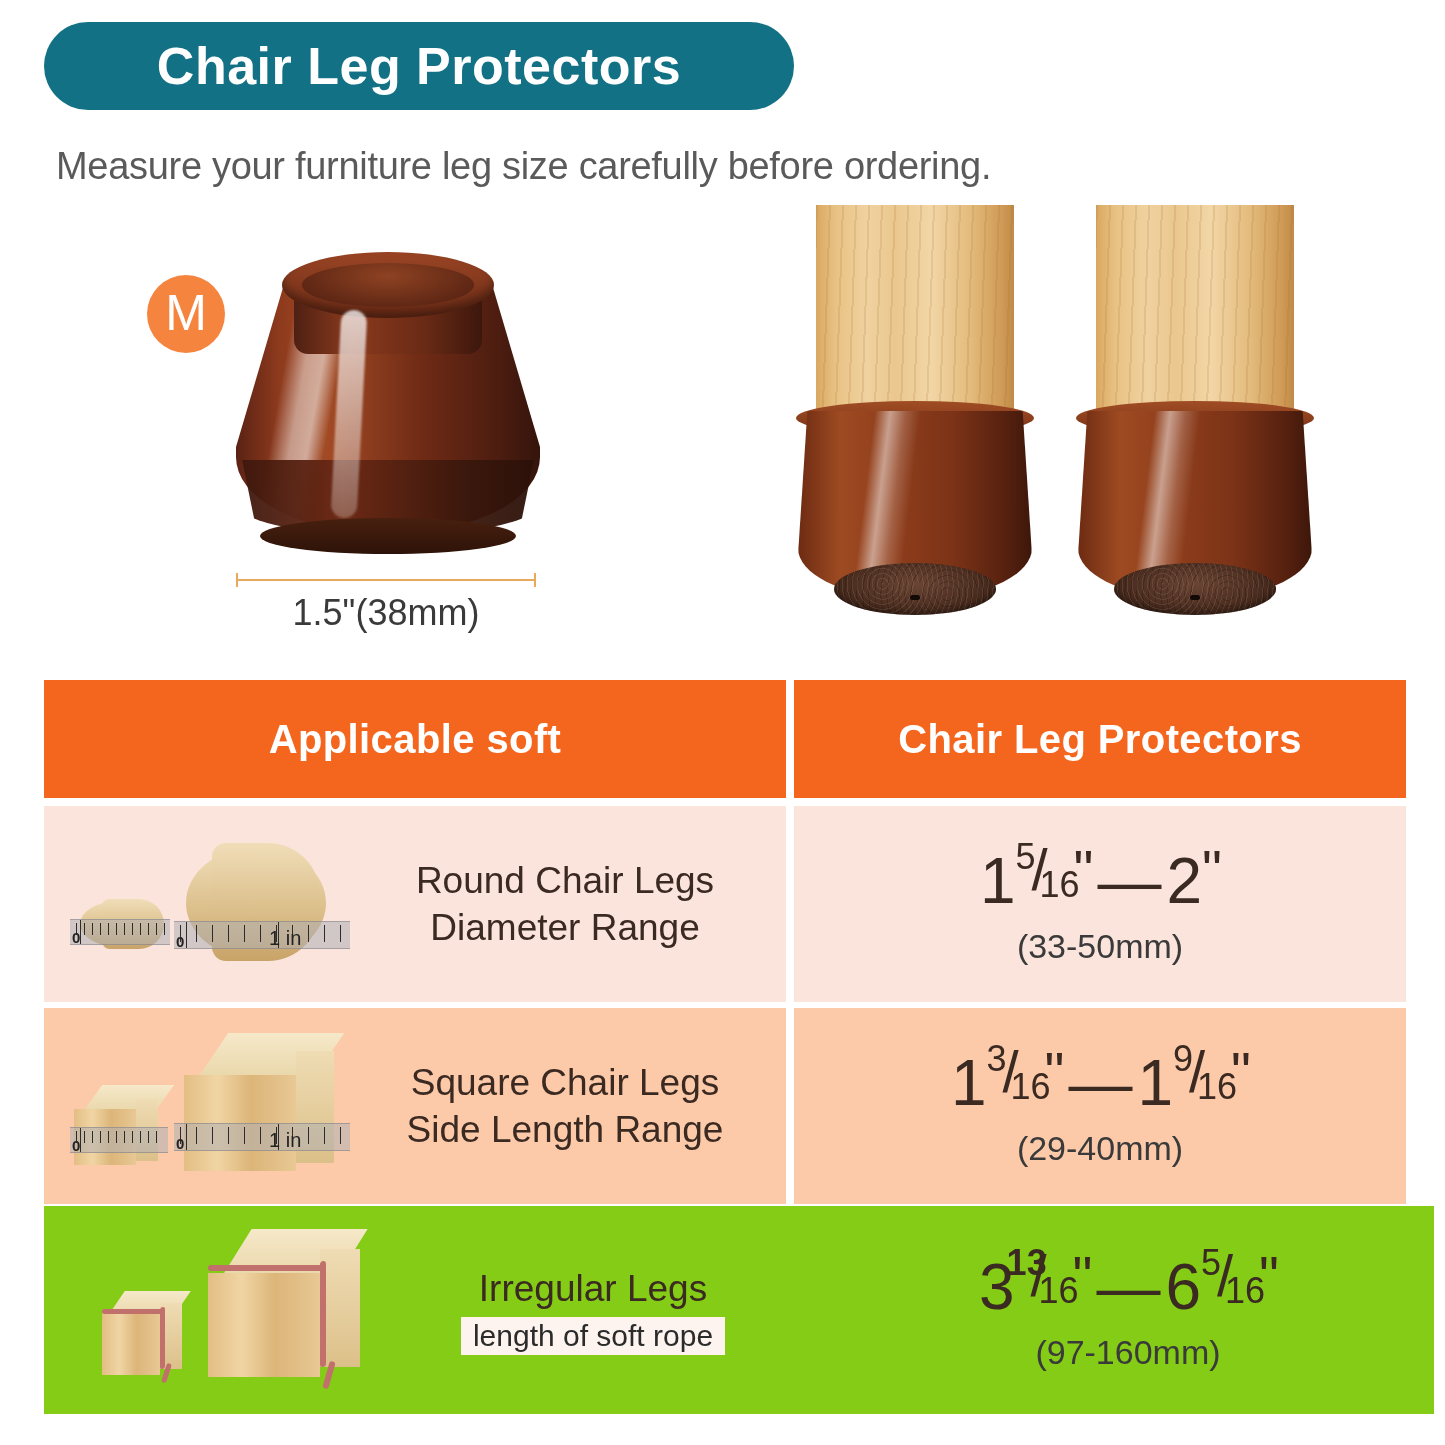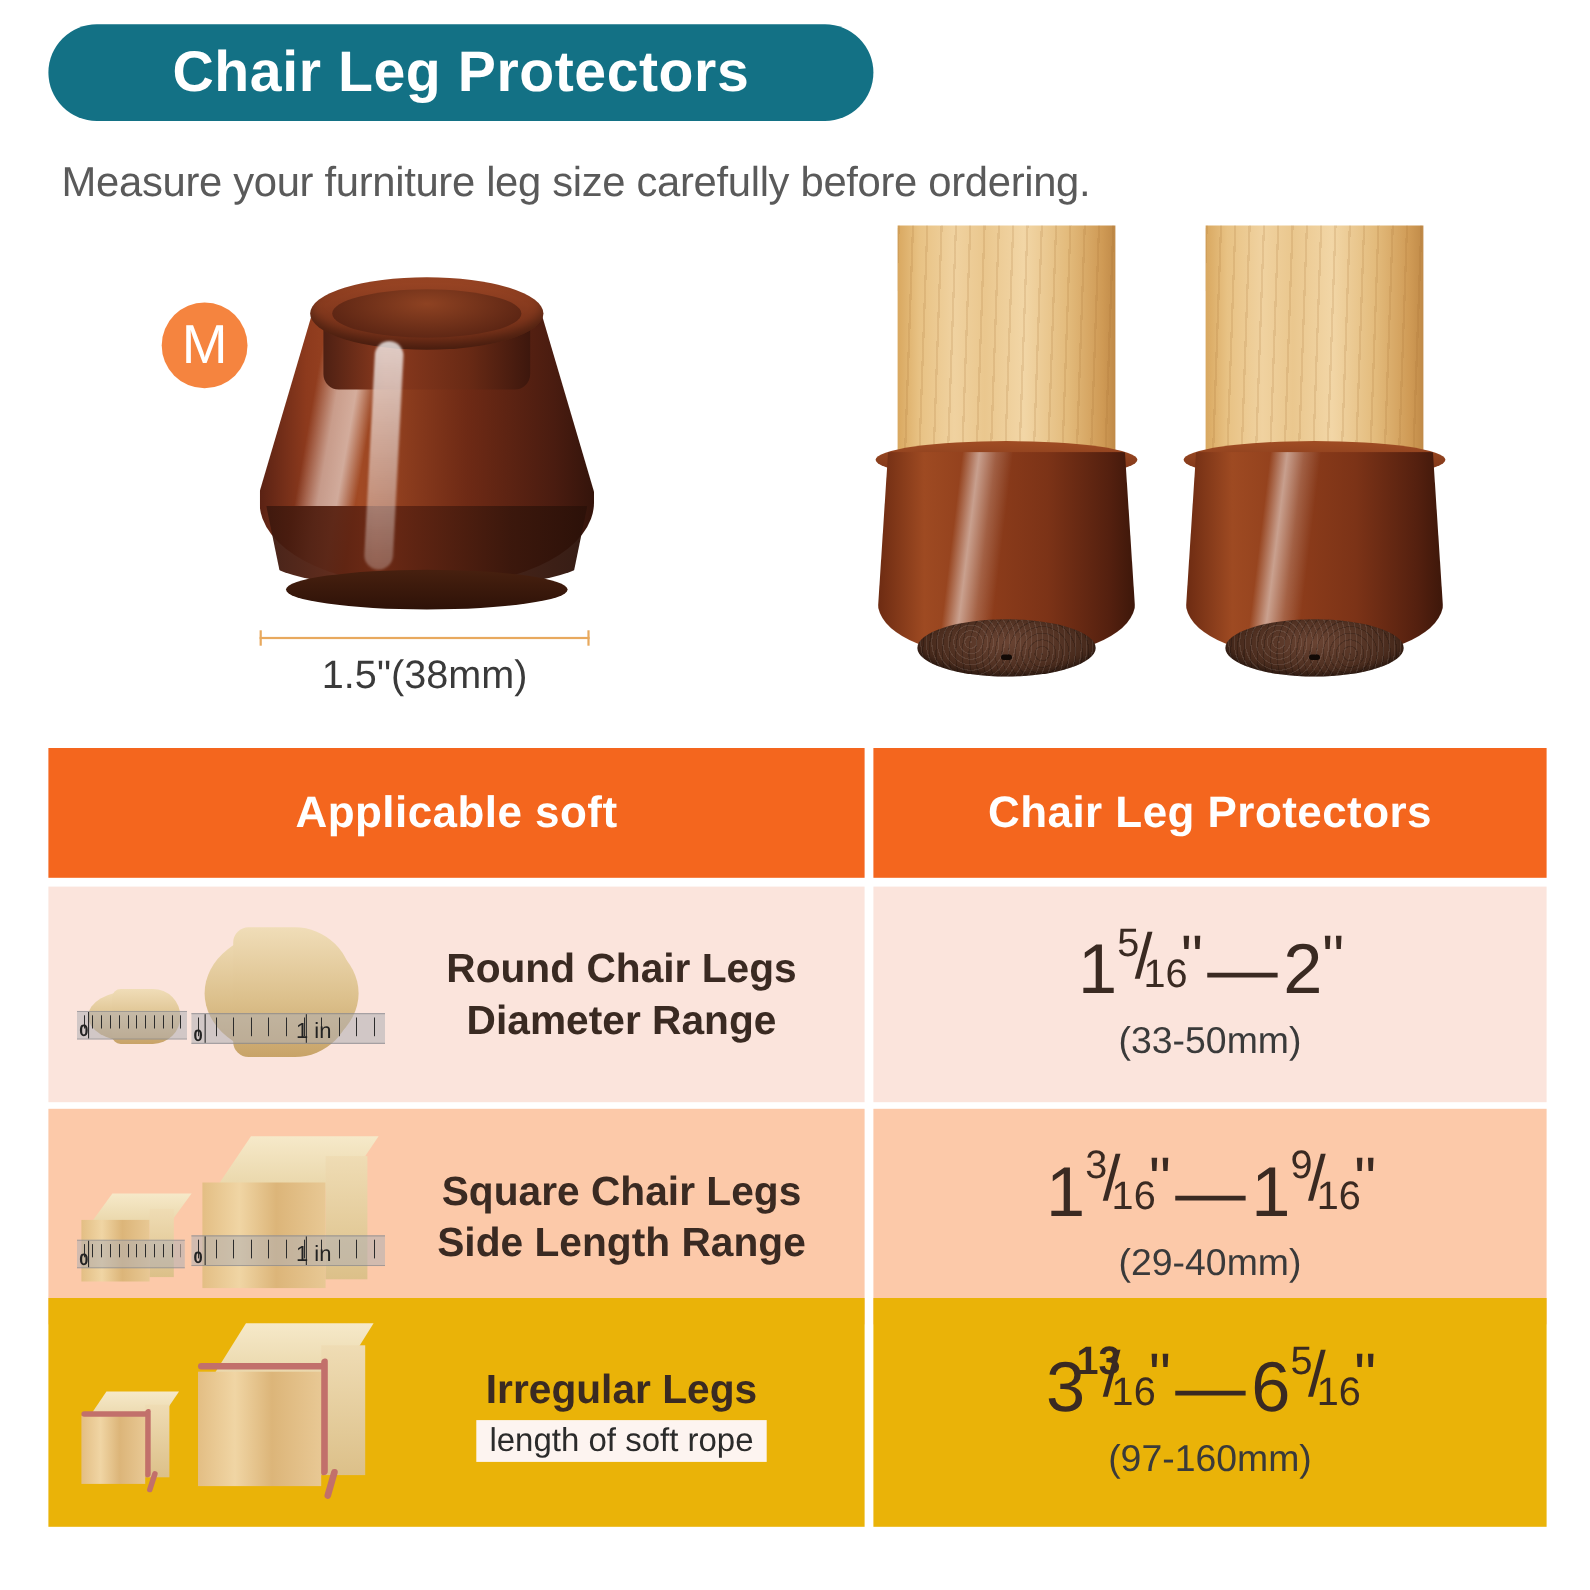--- a/index.html
+++ b/index.html
@@ -168,26 +168,26 @@
   .th.left{left:0;width:742px;}
   .th.right{left:750px;width:612px;}
   .th span{color:#fff;font-size:40px;font-weight:bold;letter-spacing:.4px;}
 
   .row{position:absolute;height:196px;}
   .row.shape{left:0;width:742px;display:flex;align-items:center;}
   .row.value{left:750px;width:612px;display:flex;flex-direction:column;
              align-items:center;justify-content:center;}
   .r1{top:126px;background:#FBE4DC;}
   .r2{top:328px;background:#FCC9A9;}
-  .r3{top:500px;background:#eab308;height:208px;}
+  .r3{top:526px;background:#84cc16;height:208px;padding-left:28px;}
 
   .shape-icon{width:300px;height:190px;position:relative;flex:none;margin-left:18px;}
   .shape-text{flex:1;text-align:center;padding-right:18px;}
   .shape-text .l1,.shape-text .l2{
-    font-size:37px;font-weight:bold;color:#3a2a22;line-height:1.28;white-space:nowrap;
+    font-size:37px;font-weight:normal;color:#3a2a22;line-height:1.28;white-space:nowrap;
   }
   .rope-note{
     display:inline-block;background:#FDF4F0;color:#2b2b2b;
     font-size:30px;font-weight:400;padding:2px 12px;margin-top:4px;
   }
 
   .val-main{font-size:64px;color:#3a2a22;white-space:nowrap;line-height:1;}
   .val-main .whole{font-weight:400;}
   .frac{display:inline-block;position:relative;width:58px;height:64px;vertical-align:-4px;}
   .frac .num{position:absolute;left:0;top:-4px;font-size:36px;}

